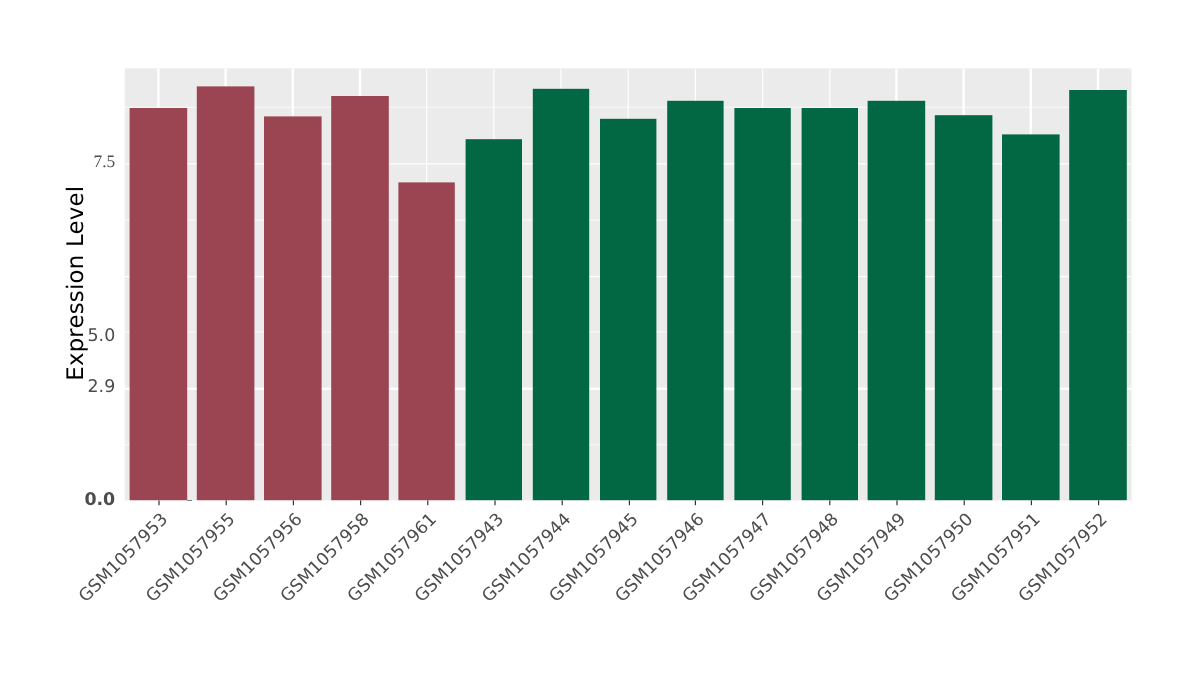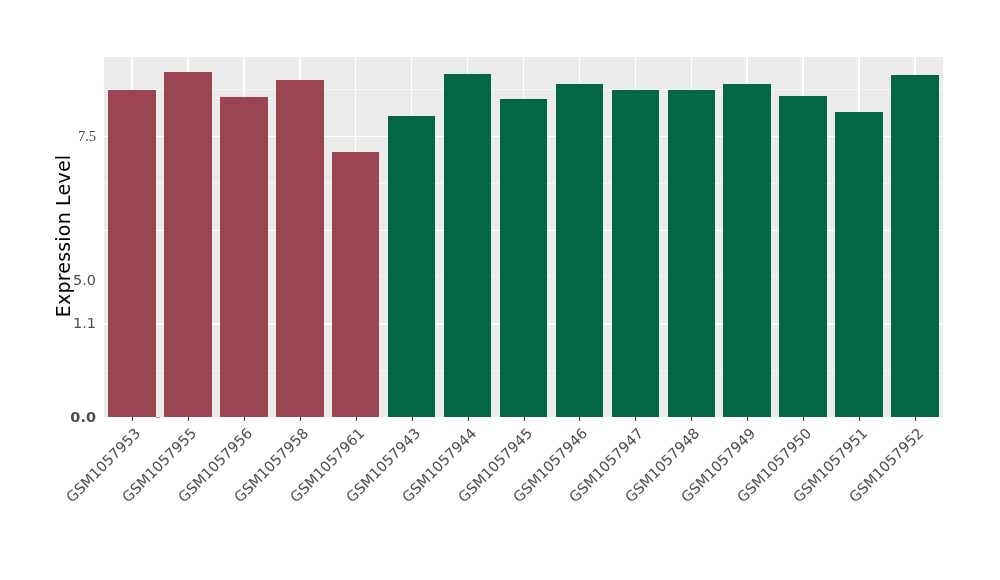--- a/index.html
+++ b/index.html
@@ -137,21 +137,21 @@
 </head>
 <body>
 
 <div id="chart-root">
 
   <div id="y-axis-title">Expression Level</div>
 
   <div id="y-tick-labels">
       <div class="y-tick-label" style="top: 360px; font-weight: bold;">0.0</div>
       <div class="y-tick-mark" style="top: 360px;"></div>
-      <div class="y-tick-label" style="top: 266.25px;">1.1</div>
+      <div class="y-tick-label" style="top: 266.25px;">2.9</div>
       <div class="y-tick-mark" style="top: 266.25px;"></div>
       <div class="y-tick-label" style="top: 183px; margin-top: 40px;">5.0</div>
       <div class="y-tick-mark" style="top: 172.5px;"></div>
       <div class="y-tick-label" style="top: 78.75px; font-family: Liberation Serif, serif;">7.5</div>
       <div class="y-tick-mark" style="top: 78.75px;"></div>
     </div>
 
   <div id="panel">
     <div id="grid-layer">
         <div class="gridline-minor-y" style="top: 313.125px;"></div>

